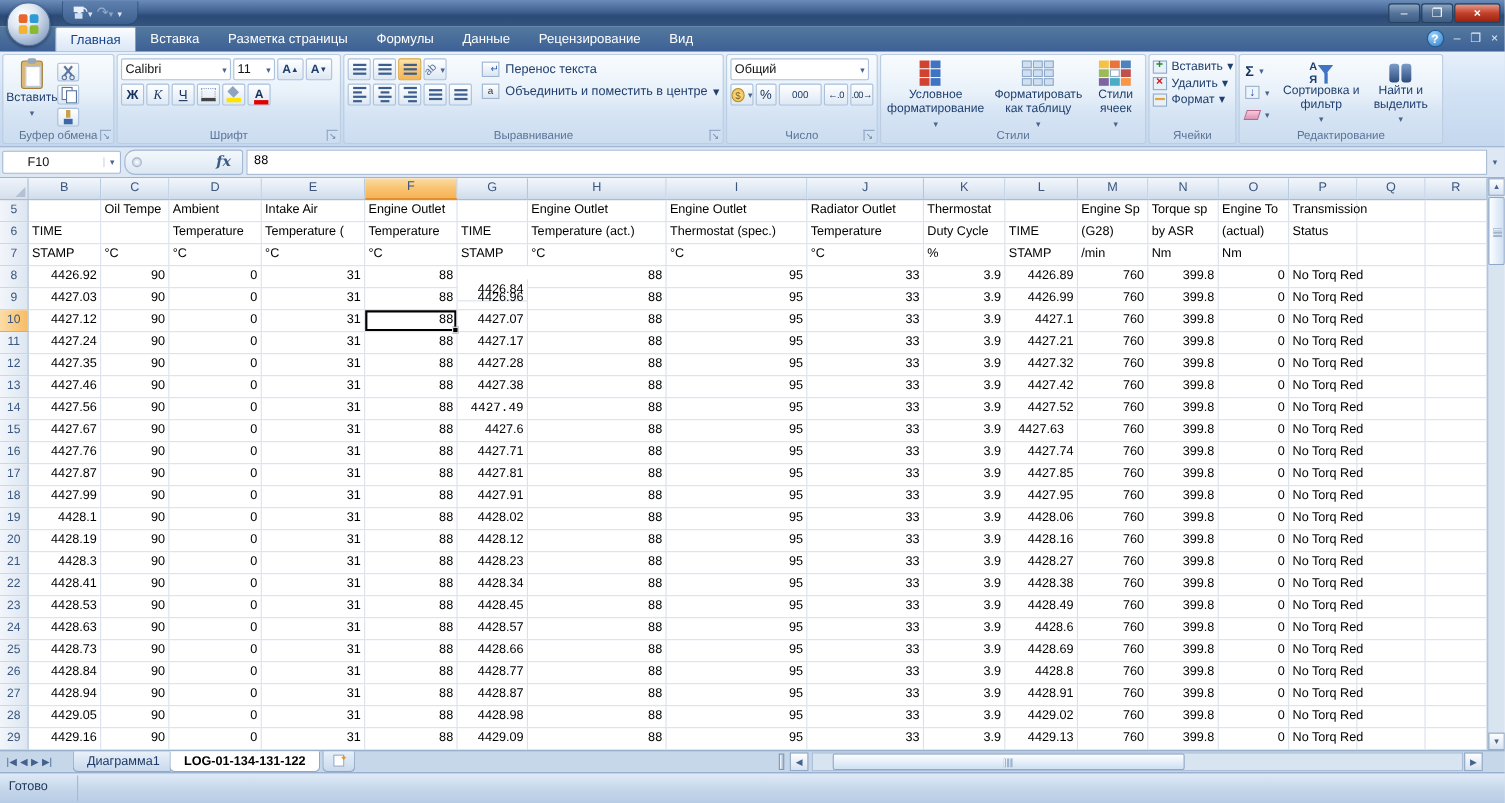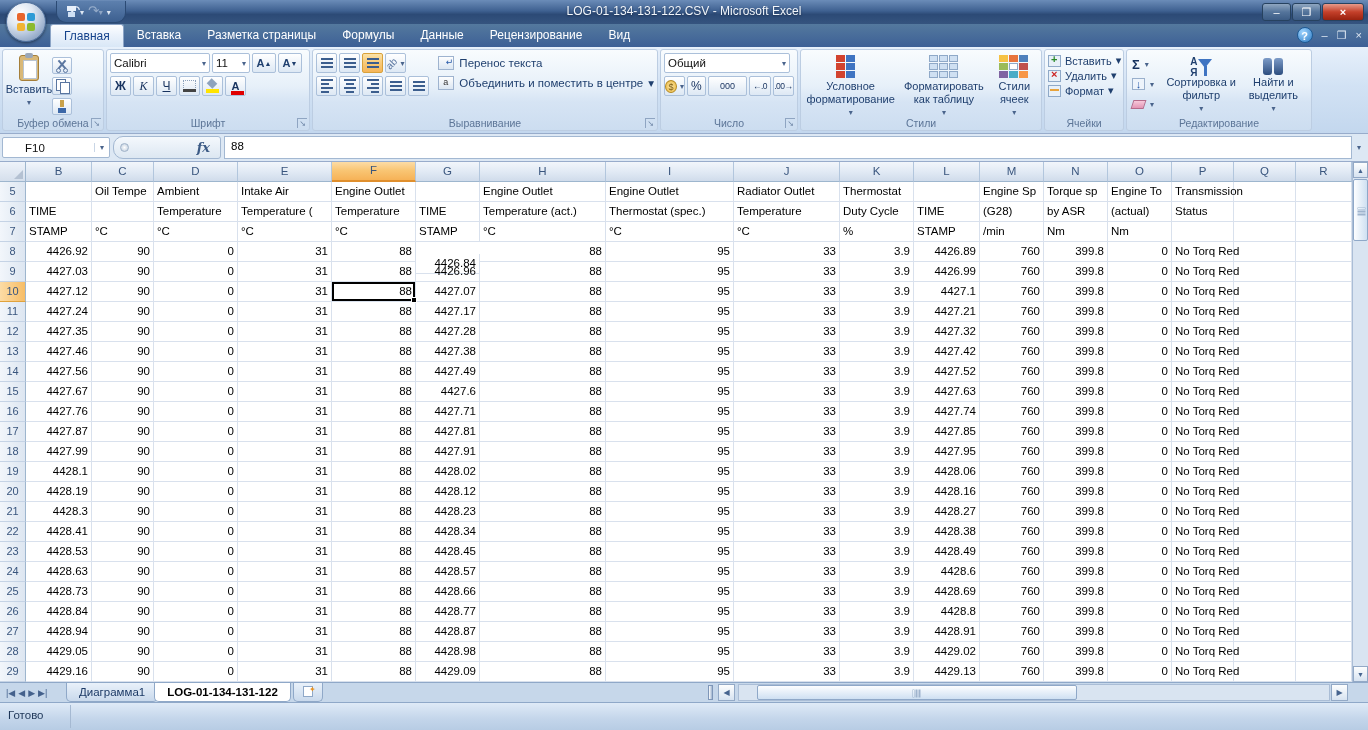--- a/index.html
+++ b/index.html
@@ -268,21 +268,20 @@
           <i></i>
           <i></i>
         </div>
       </div>
     <div class="qat">
       <span class="qbtn"><span class="floppy"></span></span>
       <span class="qbtn"><span>↶</span><span class="caret">▾</span></span>
       <span class="qbtn dim"><span>↷</span><span class="caret">▾</span></span>
       <span class="qbtn"><span class="caret">▾</span></span>
     </div>
-    <div class="title-text">LOG-01-134-131-122.CSV - Microsoft Excel</div>
     <div class="winbtns">
       <div class="wbtn">–</div>
       <div class="wbtn">❐</div>
       <div class="wbtn close">×</div>
     </div>
   </div>
 
   <div class="tabsrow">
     <div class="tabs">
         <div class="tab active">Главная</div>
@@ -776,21 +775,21 @@
             <div class="cell" style="width: 62px; flex: 0 0 62px;"></div>
             <div class="cell" style="width: 56px; flex: 0 0 56px;"></div>
           </div>
           <div class="grow">
             <div class="rowhead">14</div>
             <div class="cell num" style="width: 66px; flex: 0 0 66px;">4427.56</div>
             <div class="cell num" style="width: 62px; flex: 0 0 62px;">90</div>
             <div class="cell num" style="width: 84px; flex: 0 0 84px;">0</div>
             <div class="cell num" style="width: 94px; flex: 0 0 94px;">31</div>
             <div class="cell num" style="width: 84px; flex: 0 0 84px;">88</div>
-            <div class="cell num" style="width: 64px; flex: 0 0 64px;">4427.49</div>
+            <div class="cell num" style="width: 64px; flex: 0 0 64px; font-family: Liberation Mono, monospace;">4427.49</div>
             <div class="cell num" style="width: 126px; flex: 0 0 126px;">88</div>
             <div class="cell num" style="width: 128px; flex: 0 0 128px;">95</div>
             <div class="cell num" style="width: 106px; flex: 0 0 106px;">33</div>
             <div class="cell num" style="width: 74px; flex: 0 0 74px;">3.9</div>
             <div class="cell num" style="width: 66px; flex: 0 0 66px;">4427.52</div>
             <div class="cell num" style="width: 64px; flex: 0 0 64px;">760</div>
             <div class="cell num" style="width: 64px; flex: 0 0 64px;">399.8</div>
             <div class="cell num" style="width: 64px; flex: 0 0 64px;">0</div>
             <div class="cell" style="width: 62px; flex: 0 0 62px;">No Torq Red</div>
             <div class="cell" style="width: 62px; flex: 0 0 62px;"></div>
@@ -801,21 +800,21 @@
             <div class="cell num" style="width: 66px; flex: 0 0 66px;">4427.67</div>
             <div class="cell num" style="width: 62px; flex: 0 0 62px;">90</div>
             <div class="cell num" style="width: 84px; flex: 0 0 84px;">0</div>
             <div class="cell num" style="width: 94px; flex: 0 0 94px;">31</div>
             <div class="cell num" style="width: 84px; flex: 0 0 84px;">88</div>
             <div class="cell num" style="width: 64px; flex: 0 0 64px;">4427.6</div>
             <div class="cell num" style="width: 126px; flex: 0 0 126px;">88</div>
             <div class="cell num" style="width: 128px; flex: 0 0 128px;">95</div>
             <div class="cell num" style="width: 106px; flex: 0 0 106px;">33</div>
             <div class="cell num" style="width: 74px; flex: 0 0 74px;">3.9</div>
-            <div class="cell num" style="width: 66px; flex: 0 0 66px;">4427.63</div>
+            <div class="cell num" style="width: 66px; flex: 0 0 66px; text-align: center;">4427.63</div>
             <div class="cell num" style="width: 64px; flex: 0 0 64px;">760</div>
             <div class="cell num" style="width: 64px; flex: 0 0 64px;">399.8</div>
             <div class="cell num" style="width: 64px; flex: 0 0 64px;">0</div>
             <div class="cell" style="width: 62px; flex: 0 0 62px;">No Torq Red</div>
             <div class="cell" style="width: 62px; flex: 0 0 62px;"></div>
             <div class="cell" style="width: 56px; flex: 0 0 56px;"></div>
           </div>
           <div class="grow">
             <div class="rowhead">16</div>
             <div class="cell num" style="width: 66px; flex: 0 0 66px;">4427.76</div>

